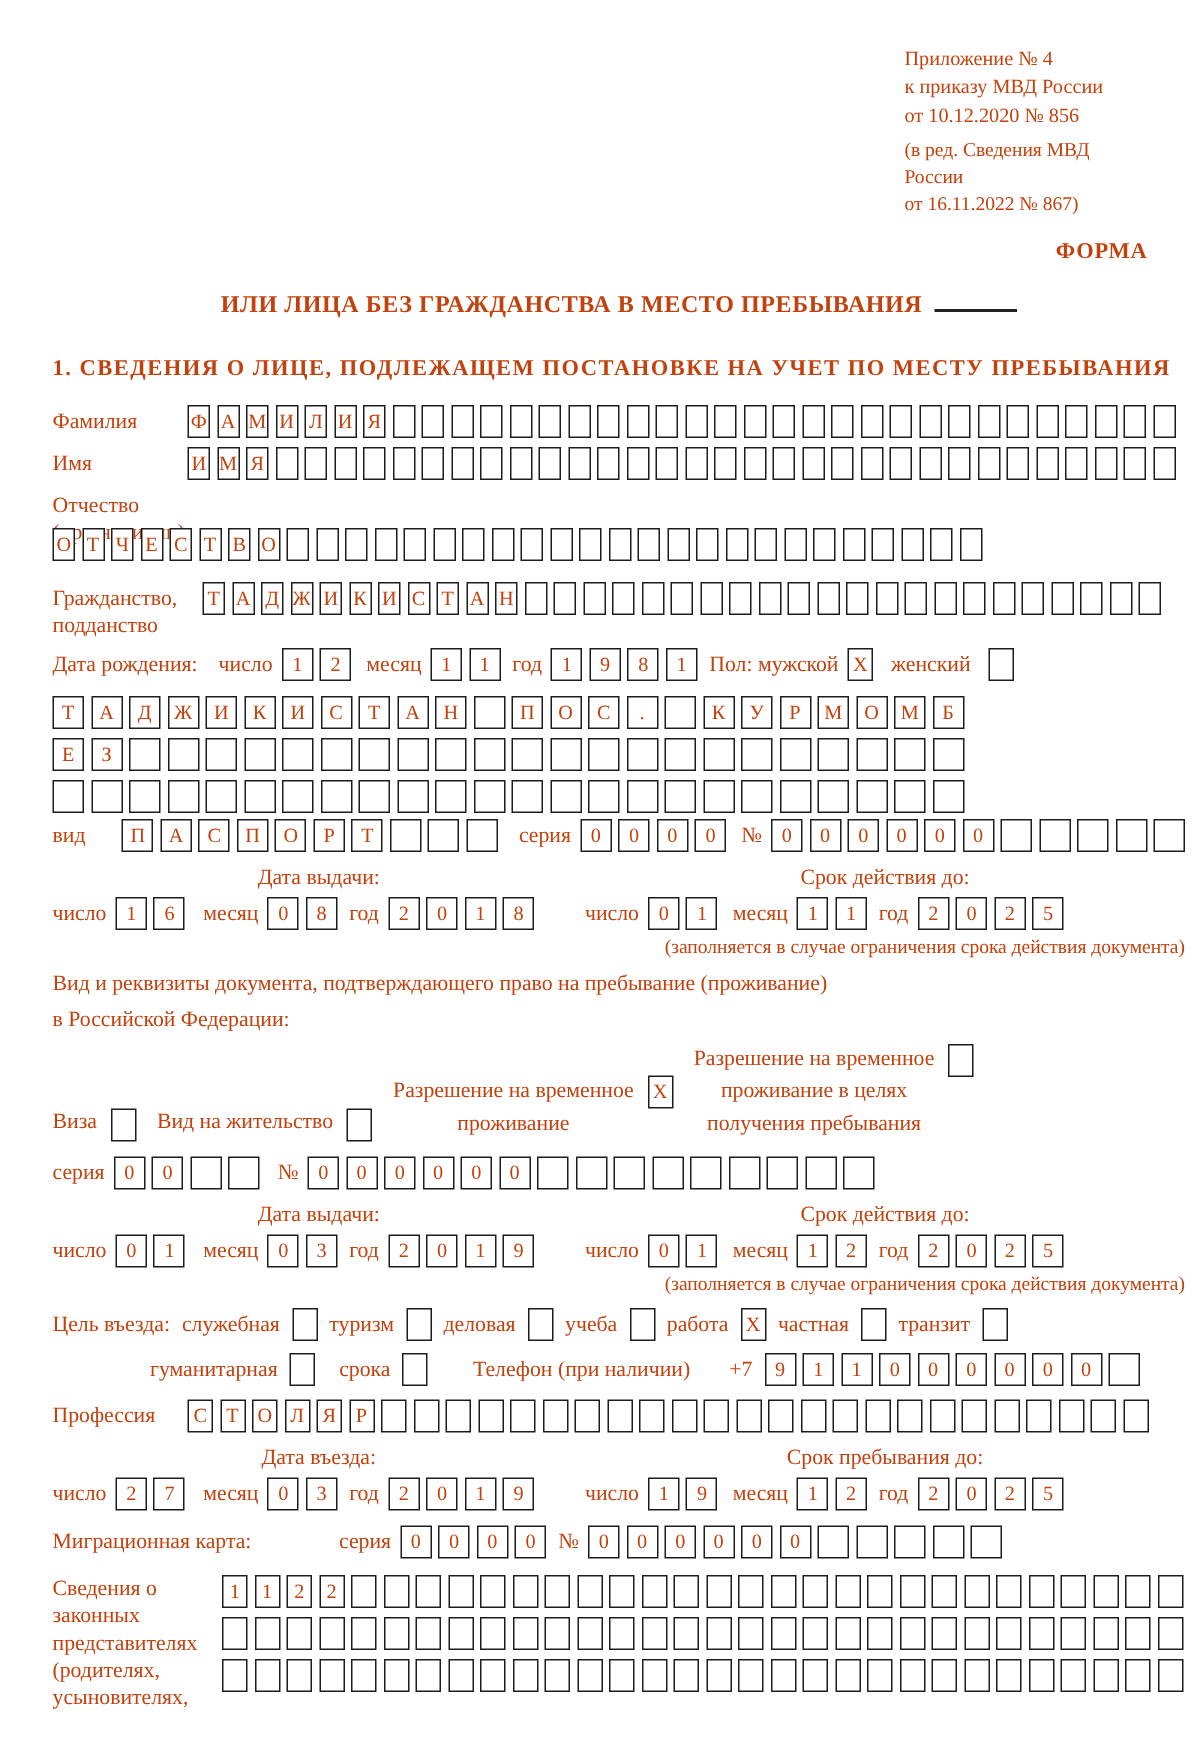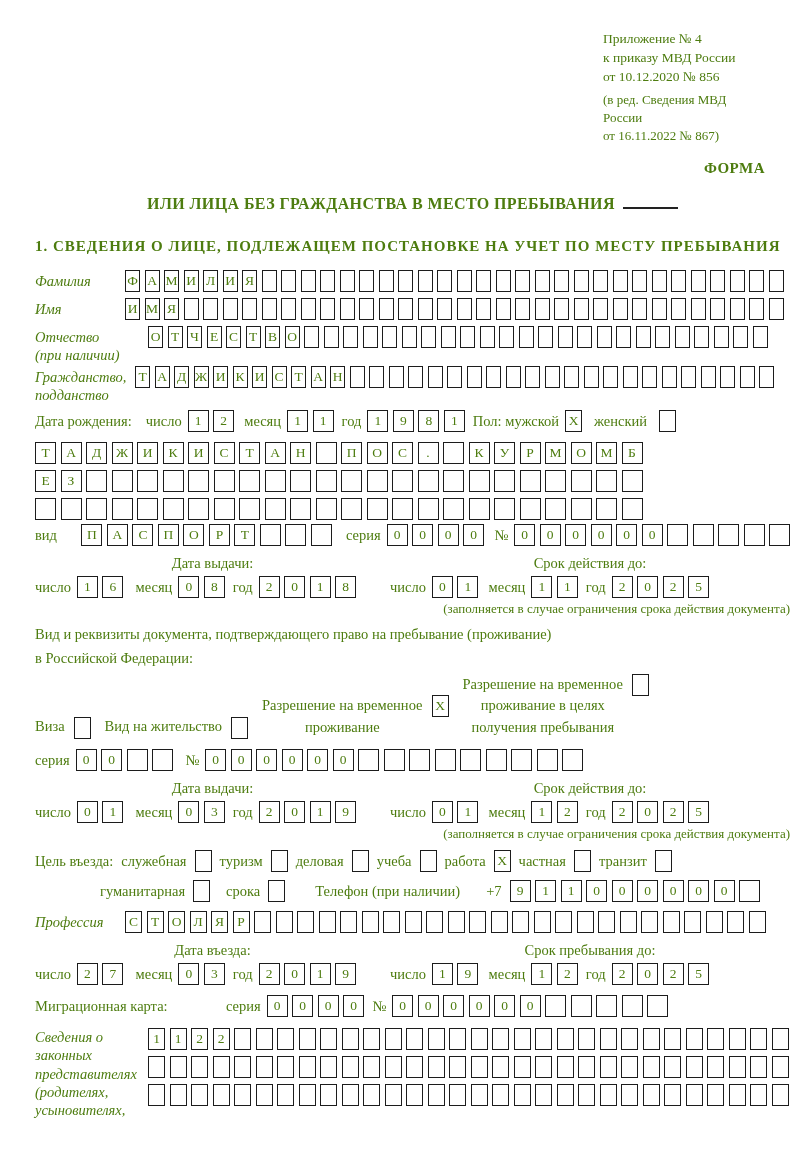--- a/index.html
+++ b/index.html
@@ -1,34 +1,34 @@
 <!DOCTYPE html>
 <html><head>
 <meta charset="utf-8">
 <style>
   html,body{margin:0;padding:0;background:#fff;}
   .sheet{
     position:relative;
     width:800px;height:1163px;
     box-sizing:border-box;
     padding:30px 10px 10px 35px;
-    background:#fff;color:#4d7c0f;
+    background:#fff;color:#c2410c;
     font-family:"Liberation Serif","DejaVu Serif",serif;
     font-size:14.5px;line-height:1.25;
     overflow:hidden;
   }
   .hdr{width:165px;margin-left:auto;margin-right:22px;font-size:13.5px;line-height:1.4;}
   .hdr .ed{margin-top:4px;font-size:13px;}
   .forma{margin:14px 25px 0 0;text-align:right;font-weight:bold;font-size:15px;letter-spacing:.5px;}
   .title{margin-top:14px;text-align:center;font-weight:bold;font-size:16px;letter-spacing:.4px;line-height:1.45;}
   .title .uline{display:inline-block;width:55px;border-bottom:2px solid #222;height:14px;margin-left:8px;}
   .sect{margin-top:22px;font-weight:bold;font-size:15px;letter-spacing:1px;white-space:nowrap;}
 
   .frow{display:flex;align-items:flex-start;margin-top:6px;}
-  .lbl{flex:0 0 auto;padding-top:2px;font-style:italic;}
+  .lbl{flex:0 0 auto;padding-top:2px;}
   .lbl .l2{display:block;}
   .w90{width:90px;}  .w113{width:113px;} .w100{width:100px;}
 
   .cells{display:flex;gap:4.5px;flex:0 0 auto;}
   .cell{
     display:inline-block;box-sizing:border-box;flex:0 0 auto;
     width:15px;height:22px;border:1.6px solid #1c1c1c;
     text-align:center;font-size:13.5px;line-height:19px;background:#fff;
   }
   .cells.m .cell{width:17px;}
@@ -157,21 +157,21 @@
         <span class="cell"></span>
         <span class="cell"></span>
         <span class="cell"></span>
         <span class="cell"></span>
         <span class="cell"></span>
         <span class="cell"></span>
         <span class="cell"></span>
       </div>
   </div>
 
-  <div class="frow" style="margin-bottom:14px;">
+  <div class="frow" style="margin-bottom:14px;flex-direction:column;">
     <div class="lbl w113" style="height:24px;">
       <span>Отчество</span>
       <span class="l2">(при наличии)</span>
     </div>
     <div class="cells">
         <span class="cell">О</span>
         <span class="cell">Т</span>
         <span class="cell">Ч</span>
         <span class="cell">Е</span>
         <span class="cell">С</span>

